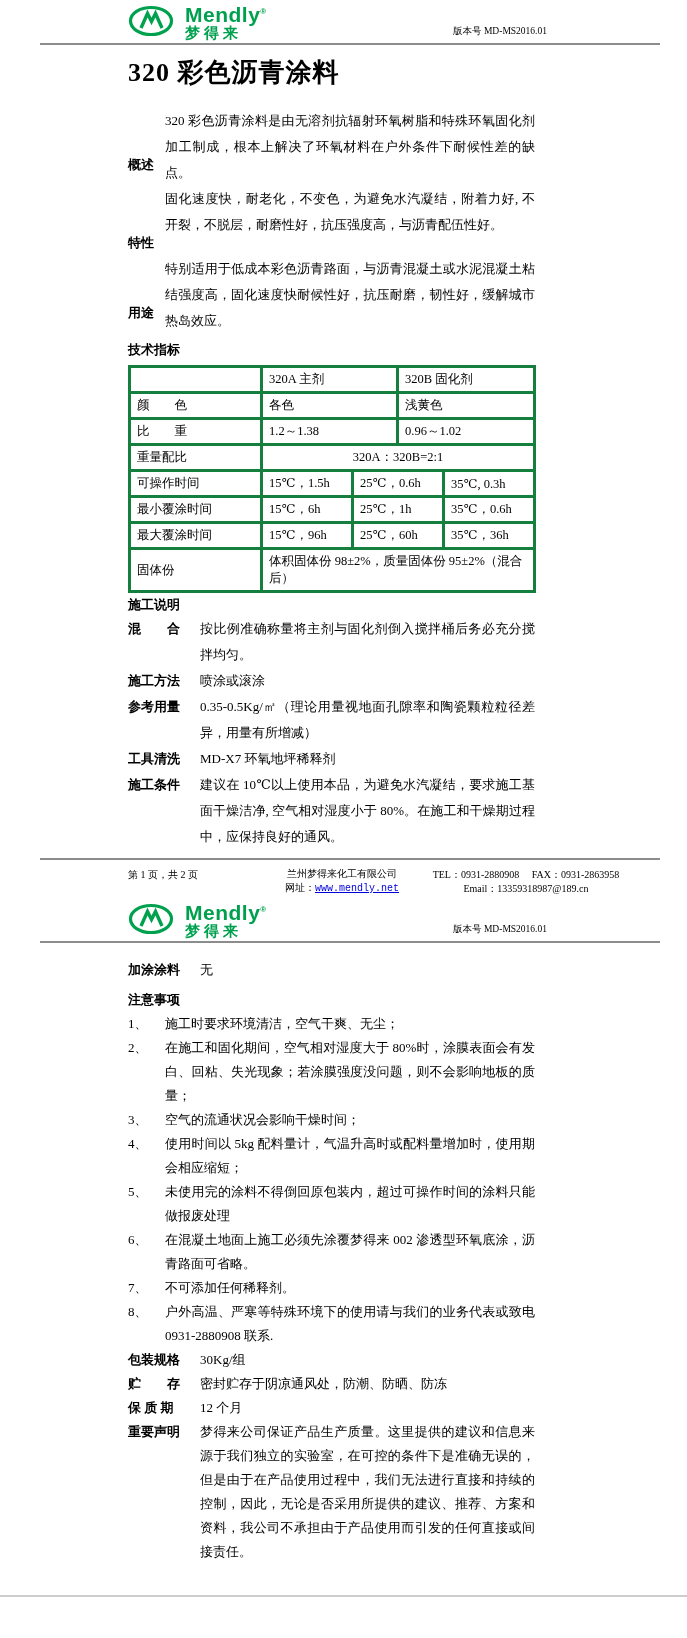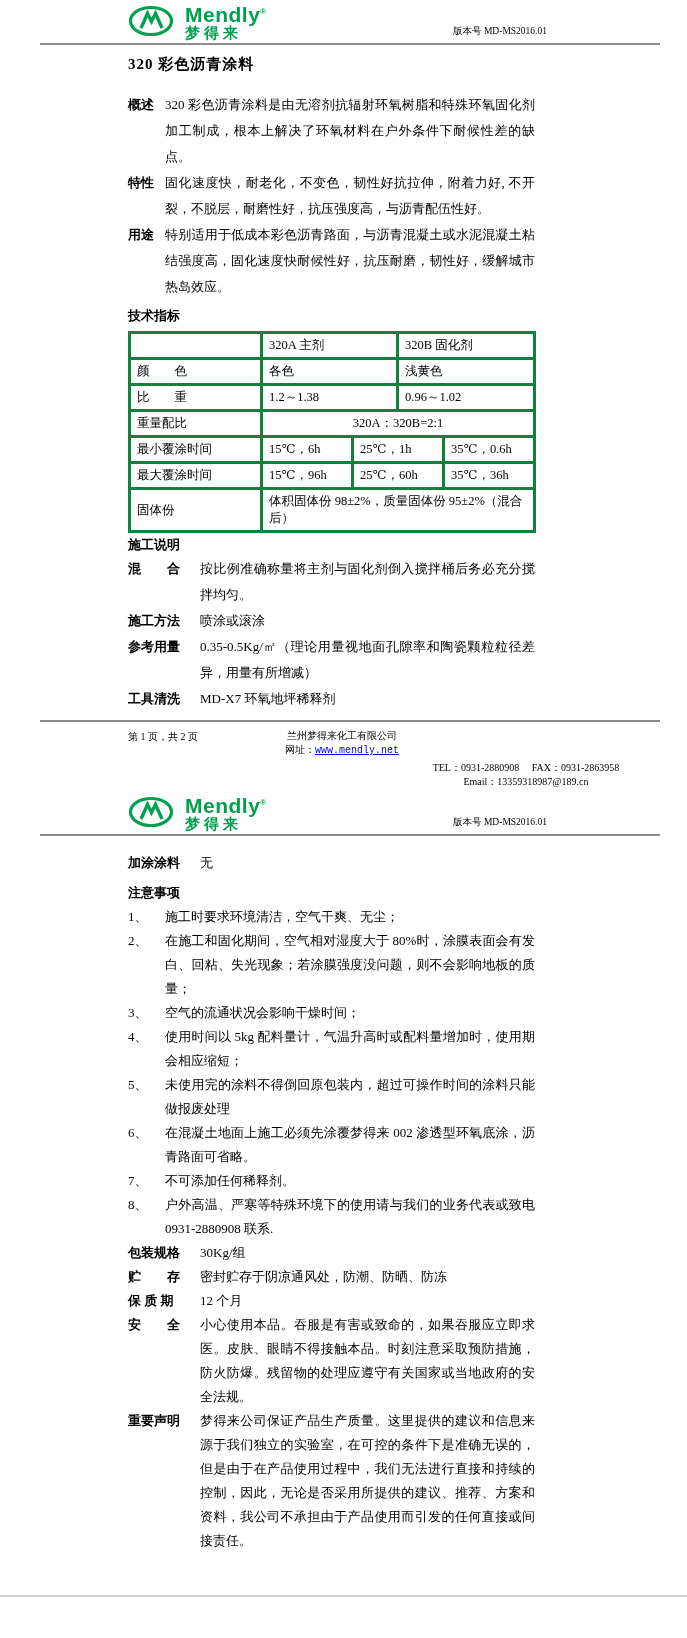--- a/index.html
+++ b/index.html
@@ -14,39 +14,39 @@
   .hdr{display:flex;justify-content:space-between;align-items:flex-end;
        margin:0 140px 0 128px;padding-top:4px;}
   .logo{display:flex;align-items:flex-start;}
   .logo svg{display:block;}
   .logo-text{margin-left:5px;line-height:1;}
   .logo-en{font-size:21px;font-weight:bold;color:#00a14e;letter-spacing:.5px;
            font-family:"Liberation Sans","DejaVu Sans",sans-serif;}
   .logo-cn{font-size:15px;font-weight:bold;color:#00a14e;letter-spacing:4px;margin-top:1px;}
   .version{font-size:9.5px;padding-bottom:3px;white-space:nowrap;}
   .rule{border-top:2px solid #8c8c8c;margin:2px 27px 0 40px;height:0;}
-  .title{margin:10px 152px 0 128px;font-size:15px;font-weight:bold;letter-spacing:1px;}
+  .title{margin:10px 152px 0 128px;font-size:26px;font-weight:bold;letter-spacing:1px;}
   .content{margin:0 152px 0 128px;}
   .sec{display:flex;line-height:26px;}
-  .sec .lbl{width:37px;flex:none;font-weight:bold;}
+  .sec .lbl{width:37px;flex:none;font-weight:bold;margin-top:44px;}
   .sec .txt{flex:1;text-align:justify;}
   .kv{display:flex;line-height:26px;}
   .kv .lbl{width:72px;flex:none;font-weight:bold;}
   .kv .txt{flex:1;text-align:justify;}
   .h2{font-weight:bold;line-height:22px;margin-top:5px;}
   .mix2{line-height:26px;}
   table{border-collapse:collapse;table-layout:fixed;width:407px;margin-top:4px;font-size:12.5px;}
   td{border:3px solid #15803d;padding:3px 6px;height:17px;vertical-align:middle;overflow:hidden;}
   td.center{text-align:center;}
   .footer{margin:8px 0 0 128px;font-size:10px;line-height:14px;}
   .frow{display:flex;align-items:flex-start;}
   .f1{width:130px;}
   .f2{width:168px;text-align:center;font-family:Liberation Mono, monospace;}
   .f3{width:200px;text-align:center;}
-  .f3 .telfax span{display:inline-block;margin-top:31px;}
+  .f3 .telfax span{display:inline-block;}
   .f3 .telfax span + span{margin-left:10px;}
   a.weblink{color:#0000dd;text-decoration:underline;cursor:pointer;}
   .p2 .note{display:flex;line-height:24px;}
   .p2 .note .num{width:37px;flex:none;}
   .p2 .note .txt{flex:1;text-align:justify;}
   .p2 .kv{line-height:24px;}
   .p2 .h2{line-height:24px;}
   .bottom-line{position:absolute;left:0;right:0;top:1595px;border-top:2px solid #cdcdcd;height:0;}
 </style>
 </head>
@@ -69,21 +69,21 @@
 
 <div class="title">320 彩色沥青涂料</div>
 
 <div class="content" style="margin-top:18px;">
   <div class="sec">
     <div class="lbl">概述</div>
     <div class="txt">320 彩色沥青涂料是由无溶剂抗辐射环氧树脂和特殊环氧固化剂加工制成，根本上解决了环氧材料在户外条件下耐候性差的缺点。</div>
   </div>
   <div class="sec">
     <div class="lbl">特性</div>
-    <div class="txt">固化速度快，耐老化，不变色，韧性好抗拉伸，附着力好, 不开裂，不脱层，耐磨性好，抗压强度高，与沥青配伍性好。</div>
+    <div class="txt">固化速度快，耐老化，不变色，为避免水汽凝结，附着力好, 不开裂，不脱层，耐磨性好，抗压强度高，与沥青配伍性好。</div>
   </div>
   <div class="sec">
     <div class="lbl">用途</div>
     <div class="txt">特别适用于低成本彩色沥青路面，与沥青混凝土或水泥混凝土粘结强度高，固化速度快耐候性好，抗压耐磨，韧性好，缓解城市热岛效应。</div>
   </div>
 
   <div class="h2">技术指标</div>
 
   <table>
     <colgroup>
@@ -109,20 +109,26 @@
     <tr>
       <td>比　　重</td>
       <td colspan="3">1.2～1.38</td>
       <td colspan="3">0.96～1.02</td>
     </tr>
     <tr>
       <td>重量配比</td>
       <td colspan="6" class="center">320A：320B=2:1</td>
     </tr>
     <tr>
+      <td>可操作时间</td>
+      <td colspan="2">15℃，1.5h</td>
+      <td colspan="2">25℃，0.6h</td>
+      <td colspan="2">35℃, 0.3h</td>
+    </tr>
+    <tr>
       <td>最小覆涂时间</td>
       <td colspan="2">15℃，6h</td>
       <td colspan="2">25℃，1h</td>
       <td colspan="2">35℃，0.6h</td>
     </tr>
     <tr>
       <td>最大覆涂时间</td>
       <td colspan="2">15℃，96h</td>
       <td colspan="2">25℃，60h</td>
       <td colspan="2">35℃，36h</td>
@@ -145,20 +151,24 @@
     <div class="lbl">施工方法</div>
     <div class="txt">喷涂或滚涂</div>
   </div>
   <div class="kv">
     <div class="lbl">参考用量</div>
     <div class="txt">0.35-0.5Kg/㎡（理论用量视地面孔隙率和陶瓷颗粒粒径差异，用量有所增减）</div>
   </div>
   <div class="kv">
     <div class="lbl">工具清洗</div>
     <div class="txt">MD-X7 环氧地坪稀释剂</div>
+  </div>
+  <div class="kv">
+    <div class="lbl">施工条件</div>
+    <div class="txt">建议在 10℃以上使用本品，为避免水汽凝结，要求施工基面干燥洁净, 空气相对湿度小于 80%。在施工和干燥期过程中，应保持良好的通风。</div>
   </div>
 </div>
 
 <div class="rule" style="margin-top:8px;"></div>
 <div class="footer">
   <div class="frow">
     <div class="f1">第 1 页，共 2 页</div>
     <div class="f2">
       <div>兰州梦得来化工有限公司</div>
       <div><span>网址：</span><a class="weblink">www.mendly.net</a></div>
@@ -236,24 +246,20 @@
     </div>
     <div class="kv">
       <div class="lbl">贮　　存</div>
       <div class="txt">密封贮存于阴凉通风处，防潮、防晒、防冻</div>
     </div>
     <div class="kv">
       <div class="lbl">保 质 期</div>
       <div class="txt">12 个月</div>
     </div>
     <div class="kv">
-      <div class="lbl">安　　全</div>
-      <div class="txt">小心使用本品。吞服是有害或致命的，如果吞服应立即求医。皮肤、眼睛不得接触本品。时刻注意采取预防措施，防火防爆。残留物的处理应遵守有关国家或当地政府的安全法规。</div>
-    </div>
-    <div class="kv">
       <div class="lbl">重要声明</div>
       <div class="txt">梦得来公司保证产品生产质量。这里提供的建议和信息来源于我们独立的实验室，在可控的条件下是准确无误的，但是由于在产品使用过程中，我们无法进行直接和持续的控制，因此，无论是否采用所提供的建议、推荐、方案和资料，我公司不承担由于产品使用而引发的任何直接或间接责任。</div>
     </div>
   </div>
 
 </div>
 
 <div class="bottom-line"></div>
 
 </body></html>

